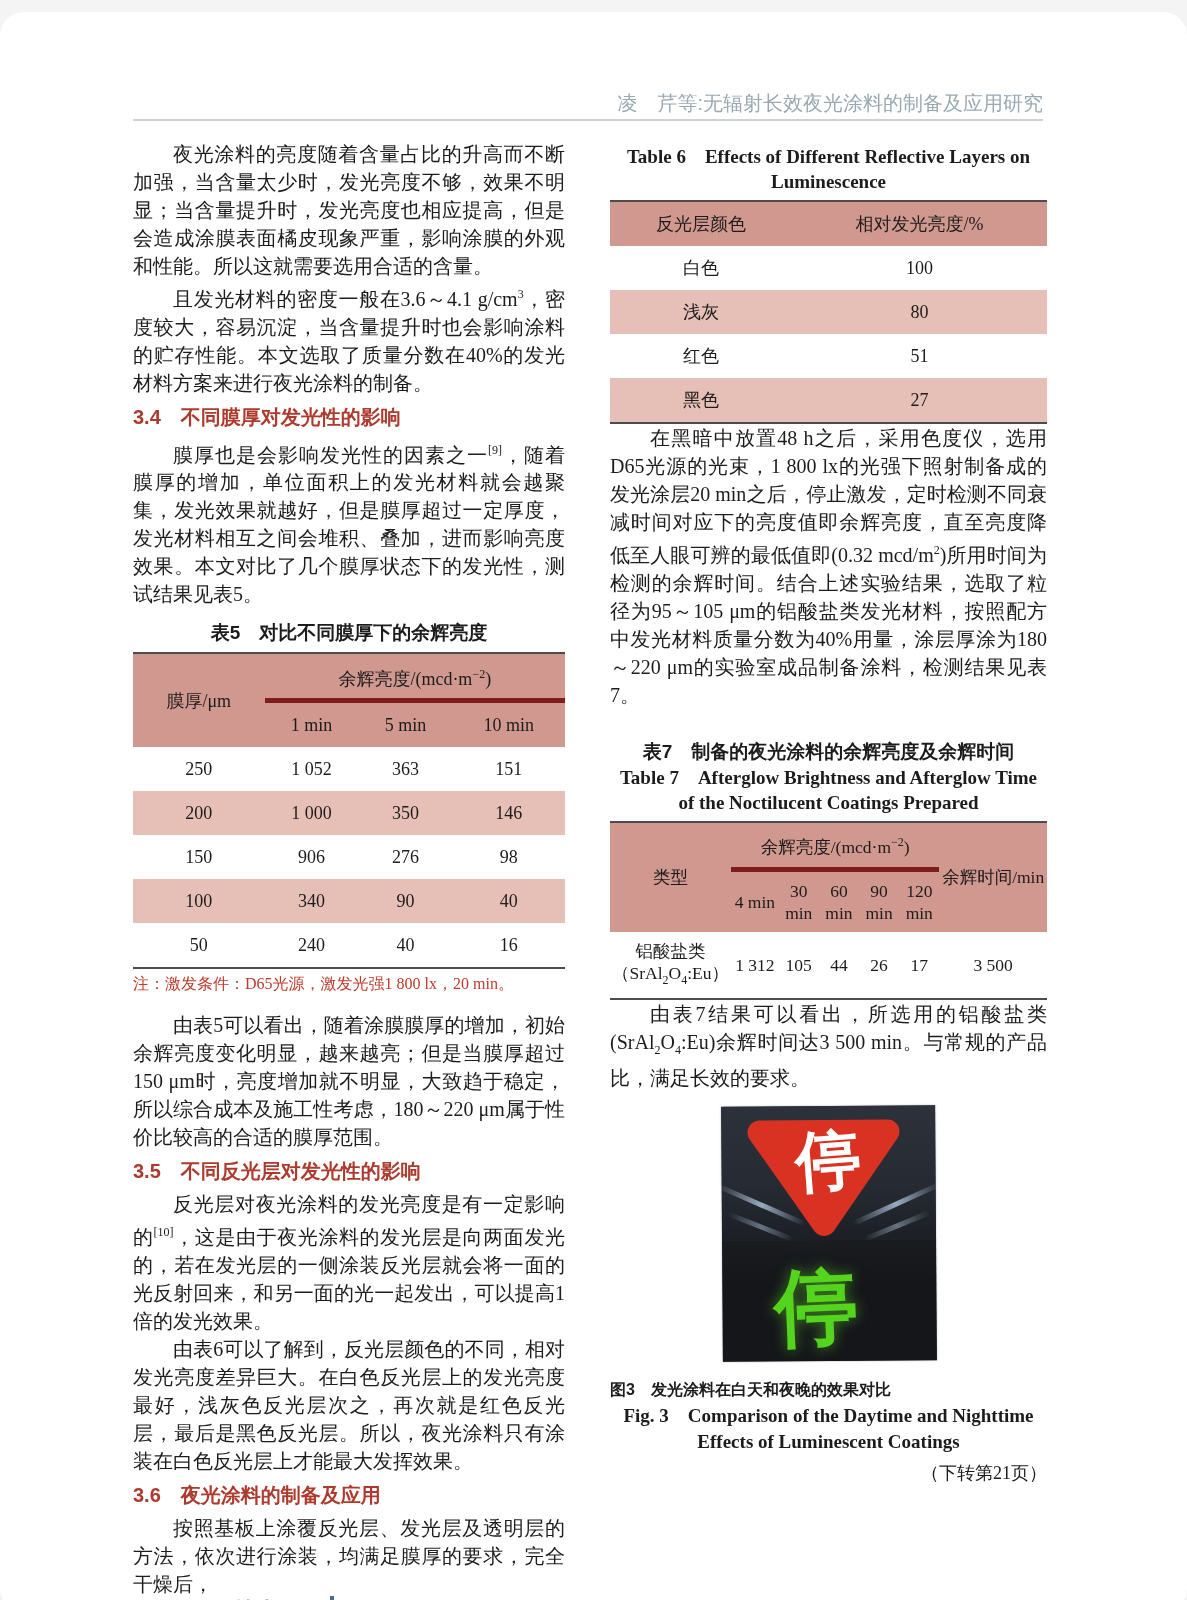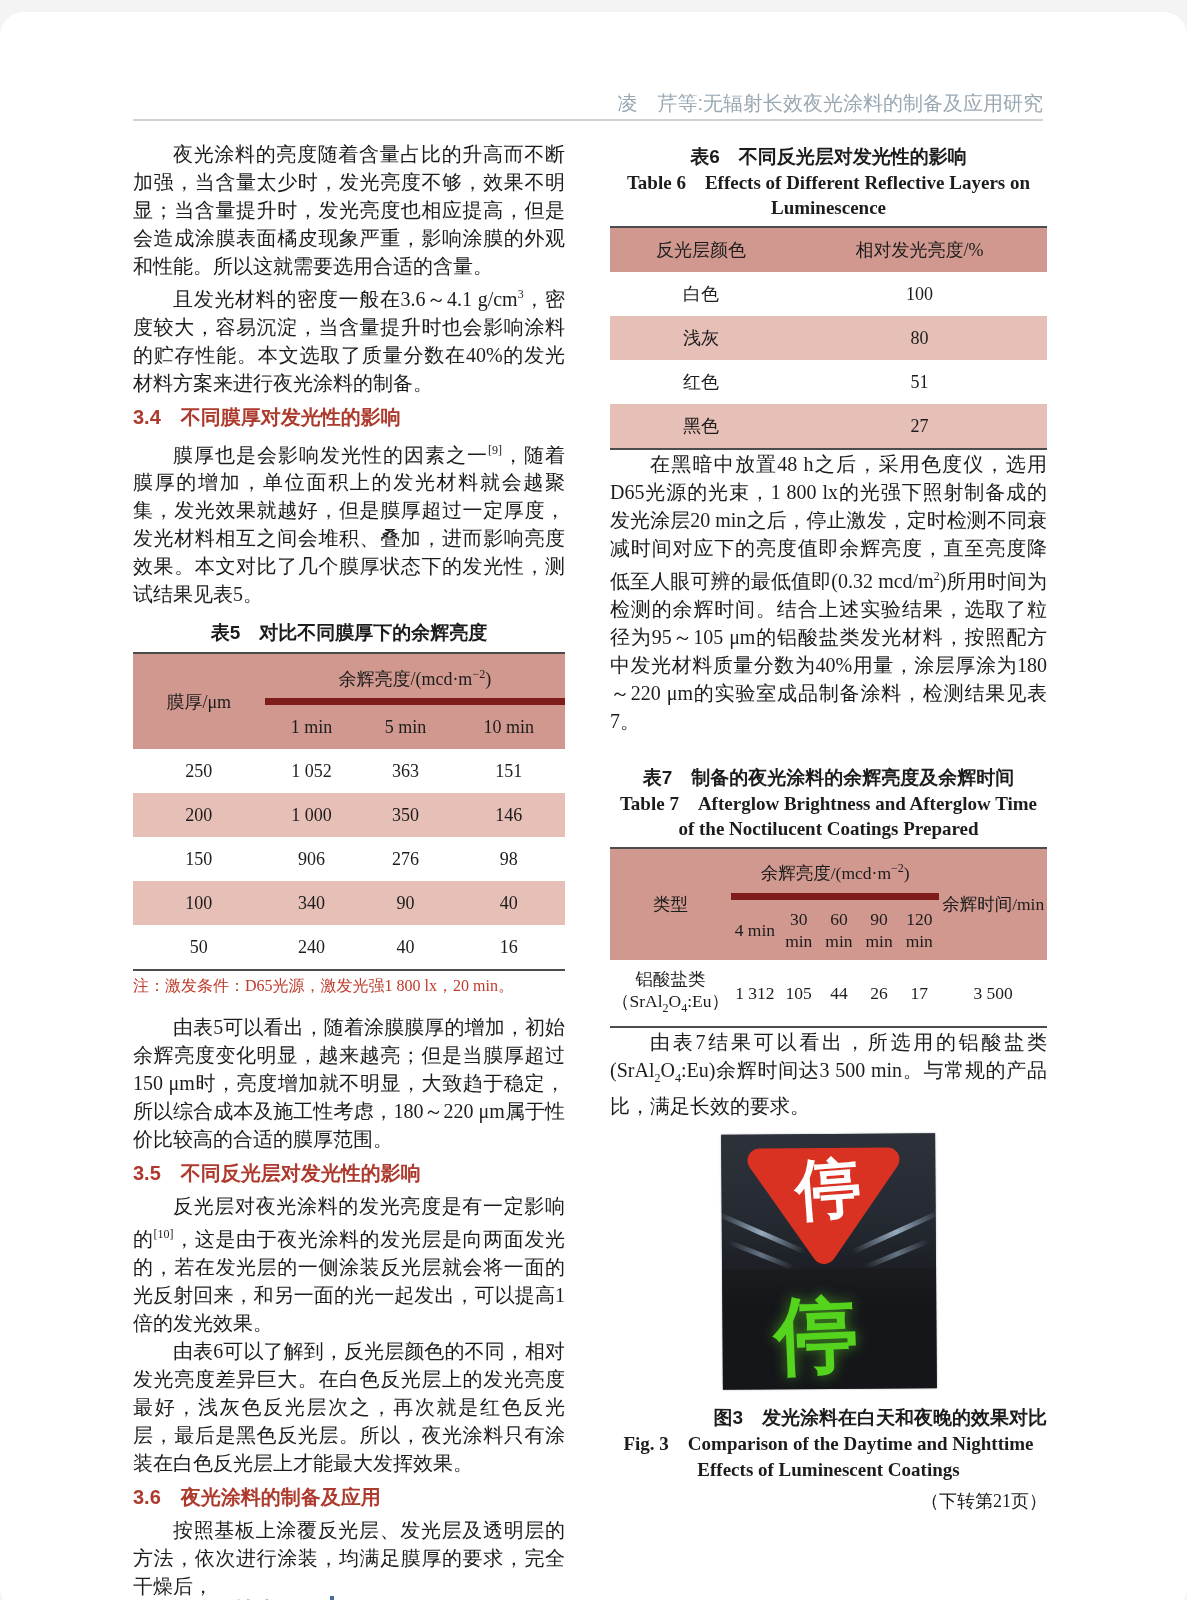--- a/index.html
+++ b/index.html
@@ -36,21 +36,21 @@
 
   
   .tblock{margin-top:12px;}
   .tbl-title-zh{text-align:center;font-weight:bold;font-size:19px;line-height:26px;
     font-family:"Liberation Sans","DejaVu Sans",sans-serif;}
   .tbl-title-en{text-align:center;font-weight:bold;font-size:19px;line-height:25px;margin:0 6px;}
   table.tbl{width:100%;border-collapse:collapse;margin-top:6px;font-size:18px;
     border-top:2px solid #4c4c4c;border-bottom:2px solid #4c4c4c;}
   table.tbl th,table.tbl td{padding:8px 2px;text-align:center;font-weight:normal;height:28px;line-height:22px;}
   table.tbl thead th{background:var(--table_header_bg);}
-  table.tbl .span-th{border-bottom:7px solid #7f1d1d;}
+  table.tbl .span-th{border-bottom:5px solid #7f1d1d;}
   table.tbl tr.alt td{background:var(--table_stripe_bg);}
   .tbl-note{margin:5px 0 16px;font-size:16px;color:var(--note_red);} .mt40{margin-top:40px;} .mt30{margin-top:30px;} .mt16{margin-top:16px;}
 
   
   table.tbl7 td,table.tbl7 th{font-size:17.5px;}
   table.tbl7 .c-type{width:102px;}
   table.tbl7 .c-4{width:58px;} table.tbl7 .c-s{width:44px;}
   table.tbl7 .c-time{width:105px;white-space:nowrap;}
 
   
@@ -65,21 +65,21 @@
   .s3{width:95px;right:-8px;top:96px;transform:rotate(-24deg);}
   .s4{width:70px;right:4px;top:118px;transform:rotate(-22deg);opacity:.6;}
   .sign-tri{position:absolute;left:50%;top:12px;transform:translateX(-53%);}
   .stop-red{position:absolute;left:50%;top:22px;transform:translateX(-50%) rotate(-4deg);
     color:#ffffff;font-size:66px;font-weight:bold;line-height:1;}
   .photo-bottom{position:absolute;left:0;right:0;top:134px;bottom:0;
     background:linear-gradient(180deg,#1a1c20 0%,var(--photo_bottom_bg) 35%);}
   .stop-green{position:absolute;left:44%;top:26px;transform:translateX(-50%) rotate(-2deg);
     color:var(--sign_green);font-size:84px;font-weight:bold;line-height:1;
     text-shadow:0 0 14px rgba(100,230,40,.55);}
-  .fig-cap-zh{margin-top:16px;text-align:right;font-weight:bold;font-size:19px;line-height:26px;
+  .fig-cap-zh{margin-top:16px;text-align:left;font-weight:bold;font-size:16px;line-height:26px;
     font-family:"Liberation Sans","DejaVu Sans",sans-serif;}
   .fig-cap-en{text-align:center;font-weight:bold;font-size:19px;line-height:26px;}
   .continuation{margin-top:6px;text-align:right;font-size:18px;}
 
   
   .footer{position:absolute;top:1584px;left:133px;width:910px;display:flex;align-items:center;}
   .footer-labels{text-align:right;}
   .footer-zh{font-family:"Liberation Sans","DejaVu Sans",sans-serif;font-weight:bold;font-size:22px;
     color:var(--footer_text);line-height:24px;}
   .footer-en{font-size:12.5px;color:#7d868e;line-height:16px;}
@@ -167,21 +167,20 @@
         <span class="sec-num">3.6</span><span class="sec-title">夜光涂料的制备及应用</span>
       </h3>
       <p class="body">按照基板上涂覆反光层、发光层及透明层的方法，依次进行涂装，均满足膜厚的要求，完全干燥后，</p>
     </div>
 
     <div class="col-gap"></div>
 
     <div class="col-right">
 
       <div class="tblock" style="margin-top:4px;">
-        <div class="tbl-title-zh">表6　不同反光层对发光性的影响</div>
         <div class="tbl-title-en">Table 6　Effects of Different Reflective Layers on Luminescence</div>
         <table class="tbl">
           <thead>
             <tr>
               <th>反光层颜色</th>
               <th>相对发光亮度/%</th>
             </tr>
           </thead>
           <tbody>
             <tr>

